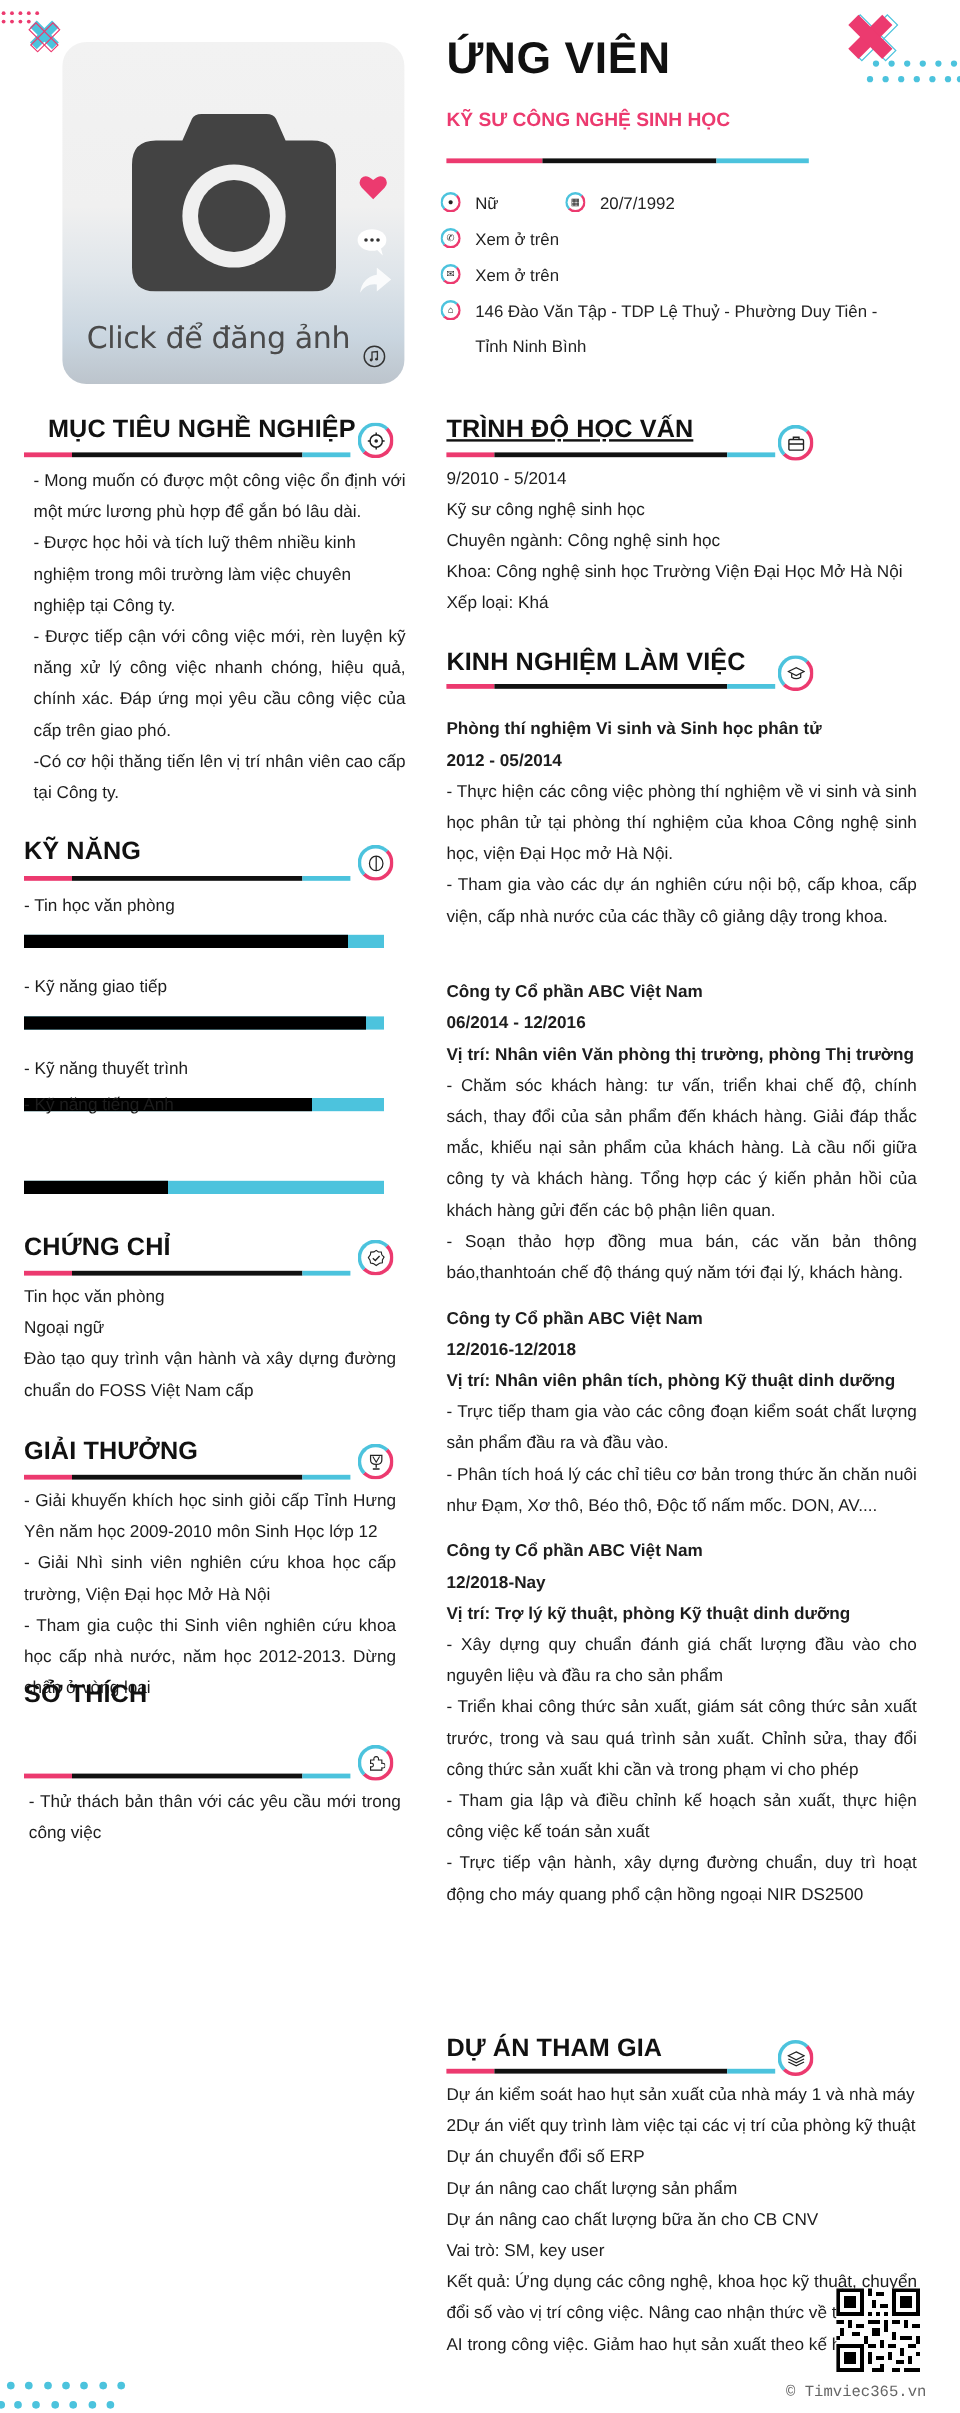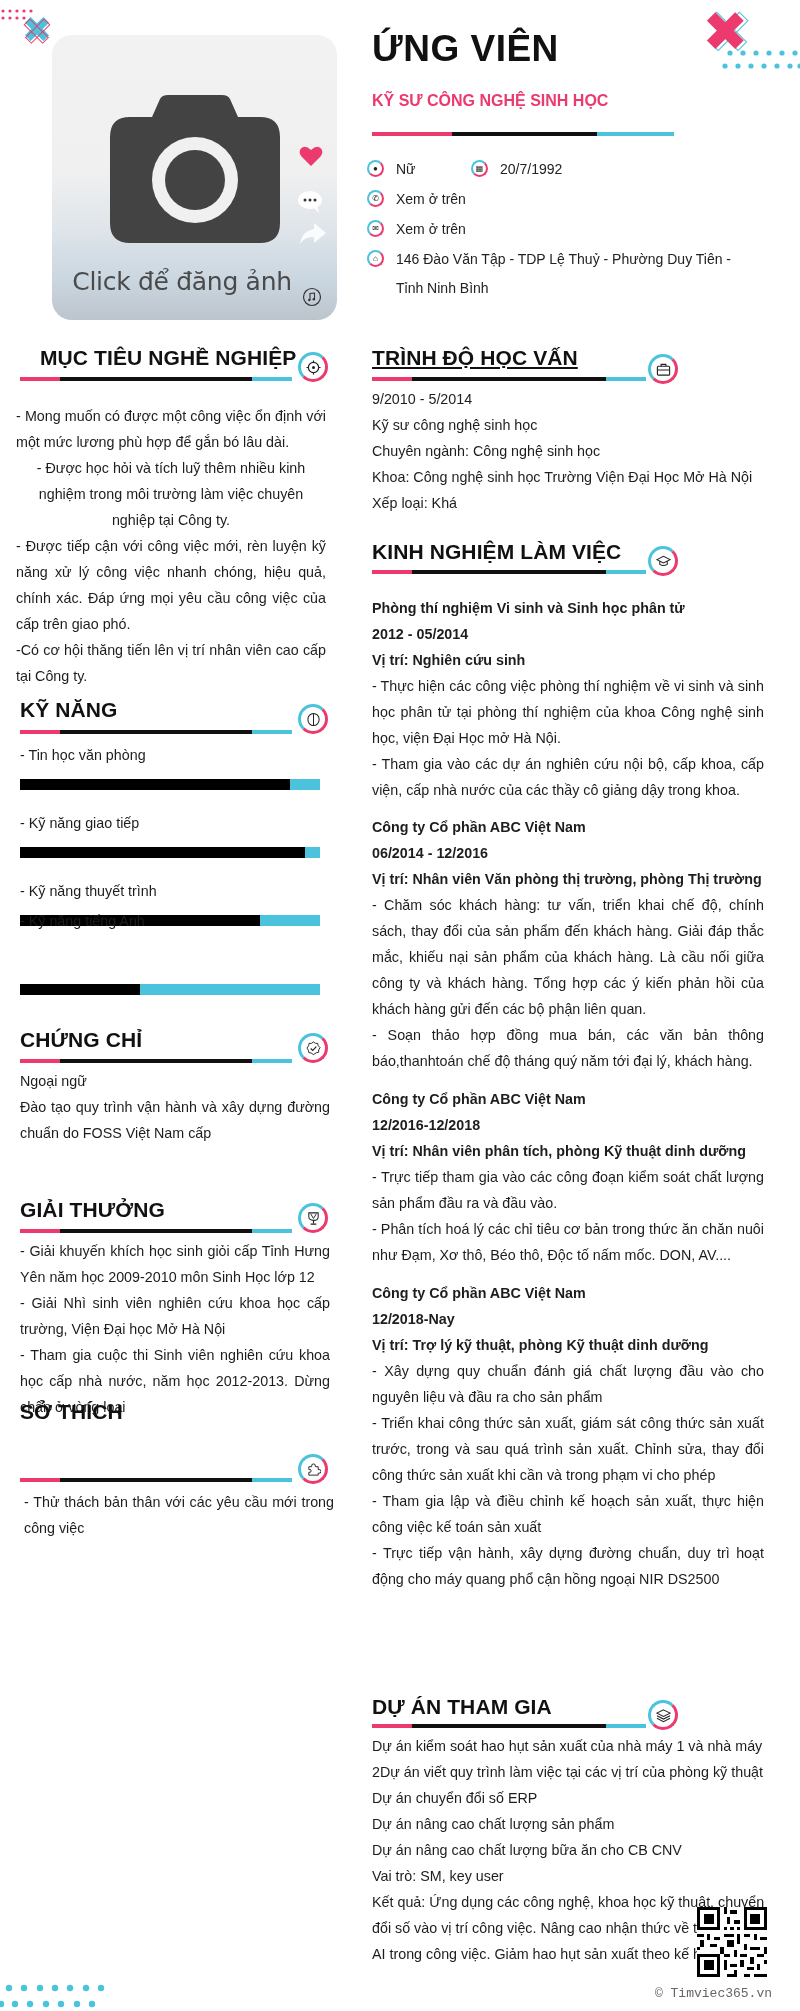--- a/index.html
+++ b/index.html
@@ -216,23 +216,23 @@
     <div class="b" style="width:192px"></div>
     <div class="c" style="width:40px"></div>
 </div>
 <div class="sec-ring" style="left:298px;top:352px;">
   <svg viewBox="0 0 16 16">
       <circle cx="8" cy="8" r="5.5" fill="none" stroke="#222" stroke-width="1.3"></circle>
       <circle cx="8" cy="8" r="1.6" fill="#222"></circle>
       <path d="M8 0.5V3M8 13V15.5M0.5 8H3M13 8H15.5" stroke="#222" stroke-width="1.3"></path>
     </svg>
 </div>
-<div class="txt j" style="left:16px;top:388px;width:310px;margin-top:15px;">
+<div class="txt j" style="left:28px;top:388px;width:310px;">
   <p>- Mong muốn có được một công việc ổn định với một mức lương phù hợp để gắn bó lâu dài.</p>
-  <p style="text-align:center">- Được học hỏi và tích luỹ thêm nhiều kinh nghiệm trong môi trường làm việc chuyên nghiệp tại Công ty.</p>
+  <p style="text-align:left">- Được học hỏi và tích luỹ thêm nhiều kinh nghiệm trong môi trường làm việc chuyên nghiệp tại Công ty.</p>
   <p>- Được tiếp cận với công việc mới, rèn luyện kỹ năng xử lý công việc nhanh chóng, hiệu quả, chính xác. Đáp ứng mọi yêu cầu công việc của cấp trên giao phó.</p>
   <p>-Có cơ hội thăng tiến lên vị trí nhân viên cao cấp tại Công ty.</p>
 </div>
 
 <div class="sec-title" style="left:20px;top:698px;">KỸ NĂNG</div>
 <div class="tribar" style="left:20px;top:730px;width:272px;">
   <div class="p" style="width:40px"></div>
     <div class="b" style="width:192px"></div>
     <div class="c" style="width:40px"></div>
 </div>
@@ -266,20 +266,21 @@
     <div class="b" style="width:192px"></div>
     <div class="c" style="width:40px"></div>
 </div>
 <div class="sec-ring" style="left:298px;top:1033px;">
   <svg viewBox="0 0 16 16">
       <path d="M8 1 L10 2.5 L12.5 2.5 L13 5 L15 7 L13.5 9.5 L13.5 12 L11 12.5 L8 14.5 L5.5 12.8 L3 12.3 L2.5 9.8 L1 7.5 L2.8 5 L3.2 2.6 L6 2.4 Z" fill="none" stroke="#222" stroke-width="1"></path>
       <path d="M5 8 L7.2 10 L11 6" fill="none" stroke="#222" stroke-width="1.2"></path>
     </svg>
 </div>
 <div class="txt j" style="left:20px;top:1068px;width:310px;">
+  <p>Tin học văn phòng</p>
   <p>Ngoại ngữ</p>
   <p>Đào tạo quy trình vận hành và xây dựng đường chuẩn do FOSS Việt Nam cấp</p>
 </div>
 
 <div class="sec-title" style="left:20px;top:1198px;">GIẢI THƯỞNG</div>
 <div class="tribar" style="left:20px;top:1229px;width:272px;">
   <div class="p" style="width:40px"></div>
     <div class="b" style="width:192px"></div>
     <div class="c" style="width:40px"></div>
 </div>
@@ -340,21 +341,20 @@
 <div class="sec-ring" style="left:648px;top:546px;">
   <svg viewBox="0 0 16 16">
       <path d="M1 6 L8 2.5 L15 6 L8 9.5 Z" fill="none" stroke="#222" stroke-width="1.1"></path>
       <path d="M4 7.5 V11 Q8 13.5 12 11 V7.5" fill="none" stroke="#222" stroke-width="1.1"></path>
     </svg>
 </div>
 
 <div class="txt j" style="left:372px;top:595px;width:392px;">
   <p class="bold">Phòng thí nghiệm Vi sinh và Sinh học phân tử</p>
   <p class="bold">2012 - 05/2014</p>
-  <p class="bold">Vị trí: Nghiên cứu sinh</p>
   <p>- Thực hiện các công việc phòng thí nghiệm về vi sinh và sinh học phân tử tại phòng thí nghiệm của khoa Công nghệ sinh học, viện Đại Học mở Hà Nội.</p>
   <p>- Tham gia vào các dự án nghiên cứu nội bộ, cấp khoa, cấp viện, cấp nhà nước của các thầy cô giảng dậy trong khoa.</p>
 </div>
 
 <div class="txt j" style="left:372px;top:814px;width:392px;">
   <p class="bold">Công ty Cổ phần ABC Việt Nam</p>
   <p class="bold">06/2014 - 12/2016</p>
   <p class="bold">Vị trí: Nhân viên Văn phòng thị trường, phòng Thị trường</p>
   <p>- Chăm sóc khách hàng: tư vấn, triển khai chế độ, chính sách, thay đổi của sản phẩm đến khách hàng. Giải đáp thắc mắc, khiếu nại sản phẩm của khách hàng. Là cầu nối giữa công ty và khách hàng. Tổng hợp các ý kiến phản hồi của khách hàng gửi đến các bộ phận liên quan.</p>
   <p>- Soạn thảo hợp đồng mua bán, các văn bản thông báo,thanhtoán chế độ tháng quý năm tới đại lý, khách hàng.</p>

